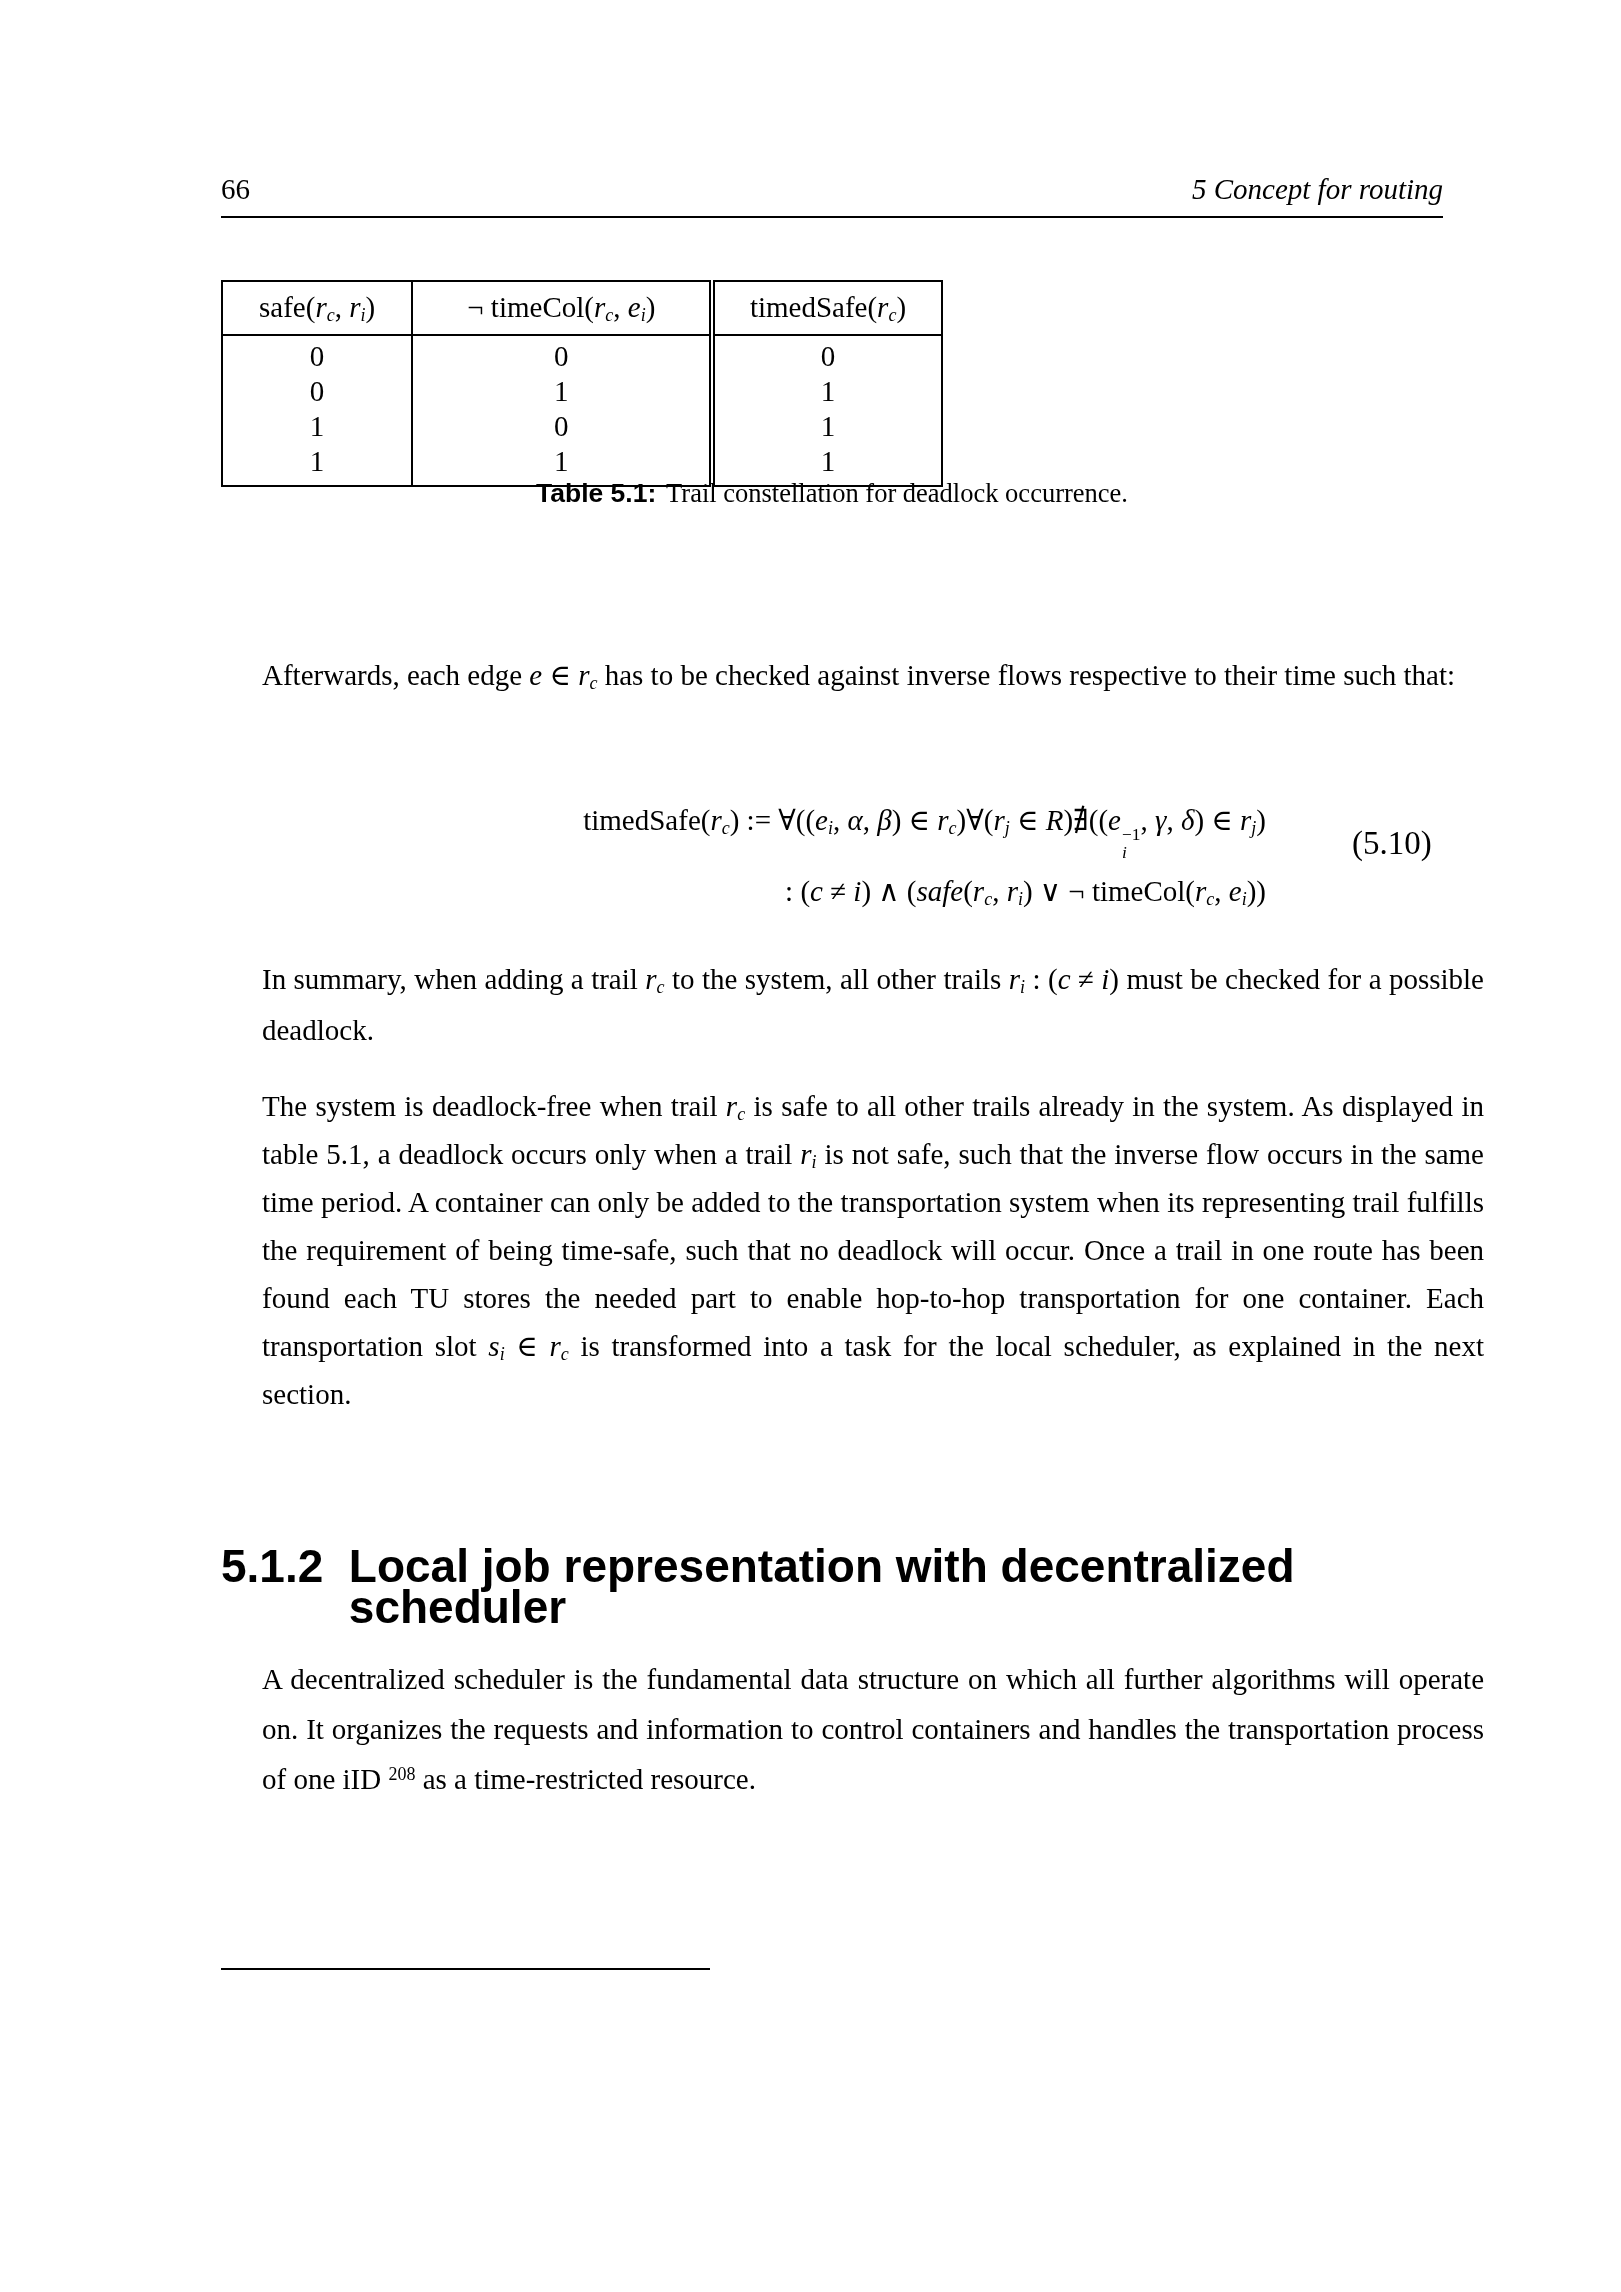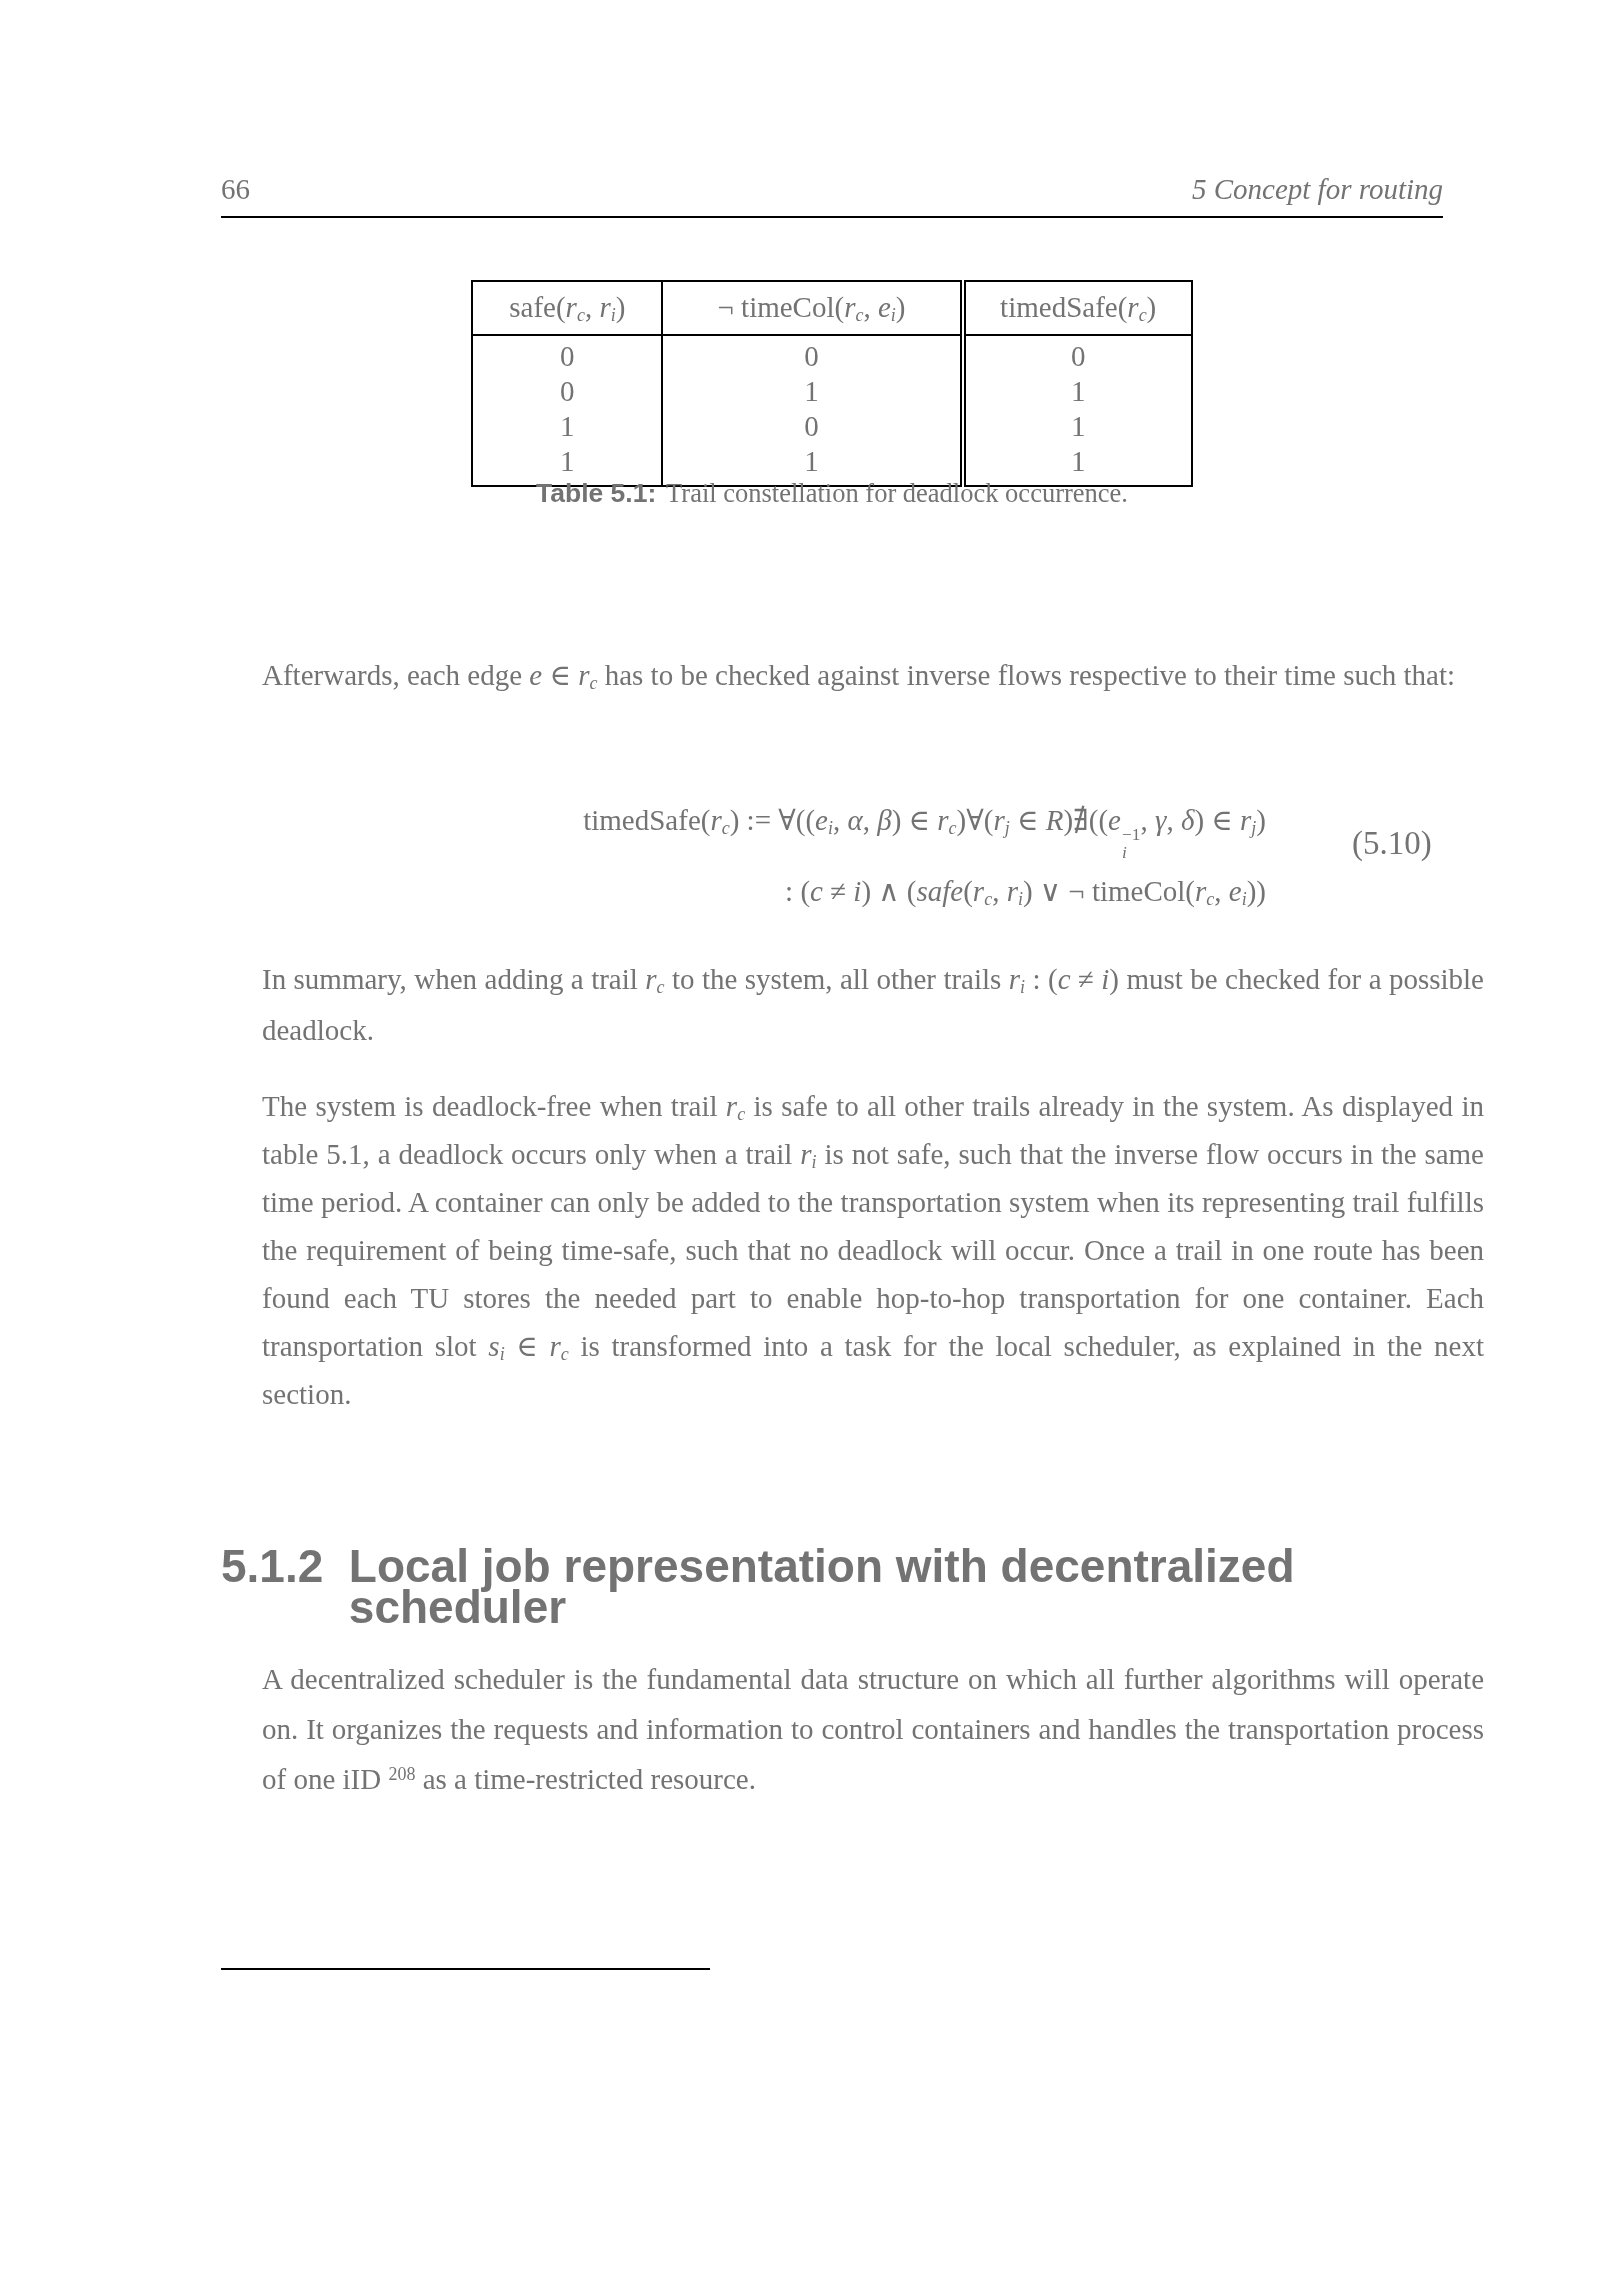--- a/index.html
+++ b/index.html
@@ -1,39 +1,39 @@
 <!DOCTYPE html>
 <html><head>
 <meta charset="utf-8">
 <style>
   html,body{margin:0;padding:0;background:#ffffff;}
   .page{
     position:relative;
     width:1621px;
     height:2293px;
     background:#ffffff;
-    color:#737373;
+    color:#000000;
     font-family:"Liberation Serif","DejaVu Serif",serif;
     overflow:hidden;
   }
   
   .running-header{
     position:absolute; top:173px; left:221px; width:1222px;
     display:flex; justify-content:space-between; align-items:baseline;
     font-size:29px; line-height:33px;
   }
   .chapter-title{ font-style:italic; }
   .header-rule{
     position:absolute; top:216px; left:221px; width:1222px; height:2px;
     background:#000000;
   }
   
   .table-wrap{
     position:absolute; top:280px; left:221px; width:1222px;
-    display:flex; justify-content:center;
+    display:flex; 
   }
   table.truth{
     border-collapse:collapse;
     border:2px solid #000000;
     font-size:29px;
   }
   table.truth th{
     font-weight:normal;
     padding:7.8px 21.6px 9.8px 21.6px;
     border-bottom:2px solid #000000;

